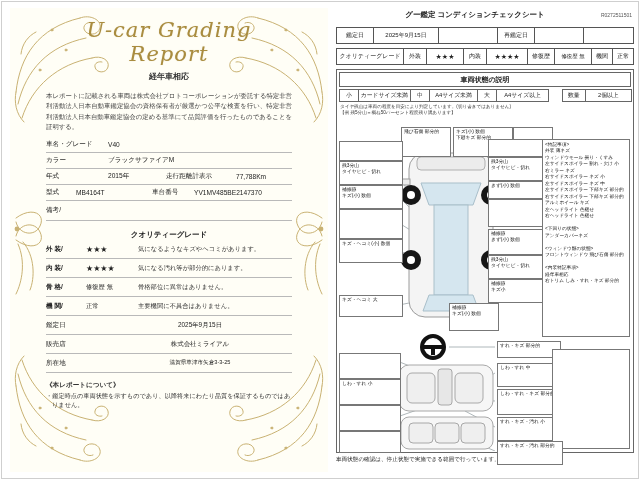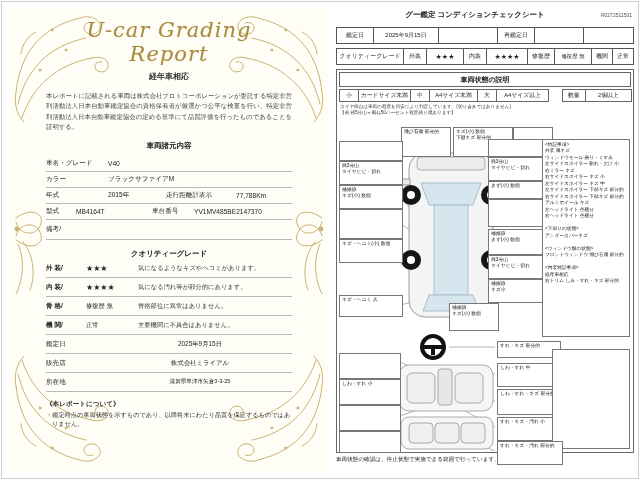--- a/index.html
+++ b/index.html
@@ -87,21 +87,20 @@
     <use href="#corner" transform="translate(318,462) scale(-1,-1)"></use>
     <use href="#bow"></use>
     <use href="#bow" transform="translate(318,0) scale(-1,1)"></use>
   </svg>
 
   <div class="left-content">
     <div class="gr-title">U-car Grading Report</div>
     <div class="gr-sub">経年車相応</div>
     <div class="intro">本レポートに記載される車両は株式会社プロトコーポレーションが委託する特定非営利活動法人日本自動車鑑定協会の資格保有者が厳選かつ公平な検査を行い、特定非営利活動法人日本自動車鑑定協会の定める基準にて品質評価を行ったものであることを証明する。</div>
 
-    <div class="sec-head">車両諸元内容</div>
     <div class="spec">
       <div class="row">
         <span class="lbl">車名・グレード</span>
         <span class="val">V40</span>
       </div>
       <div class="row">
         <span class="lbl">カラー</span>
         <span class="val">ブラックサファイアM</span>
       </div>
       <div class="row row2c">

